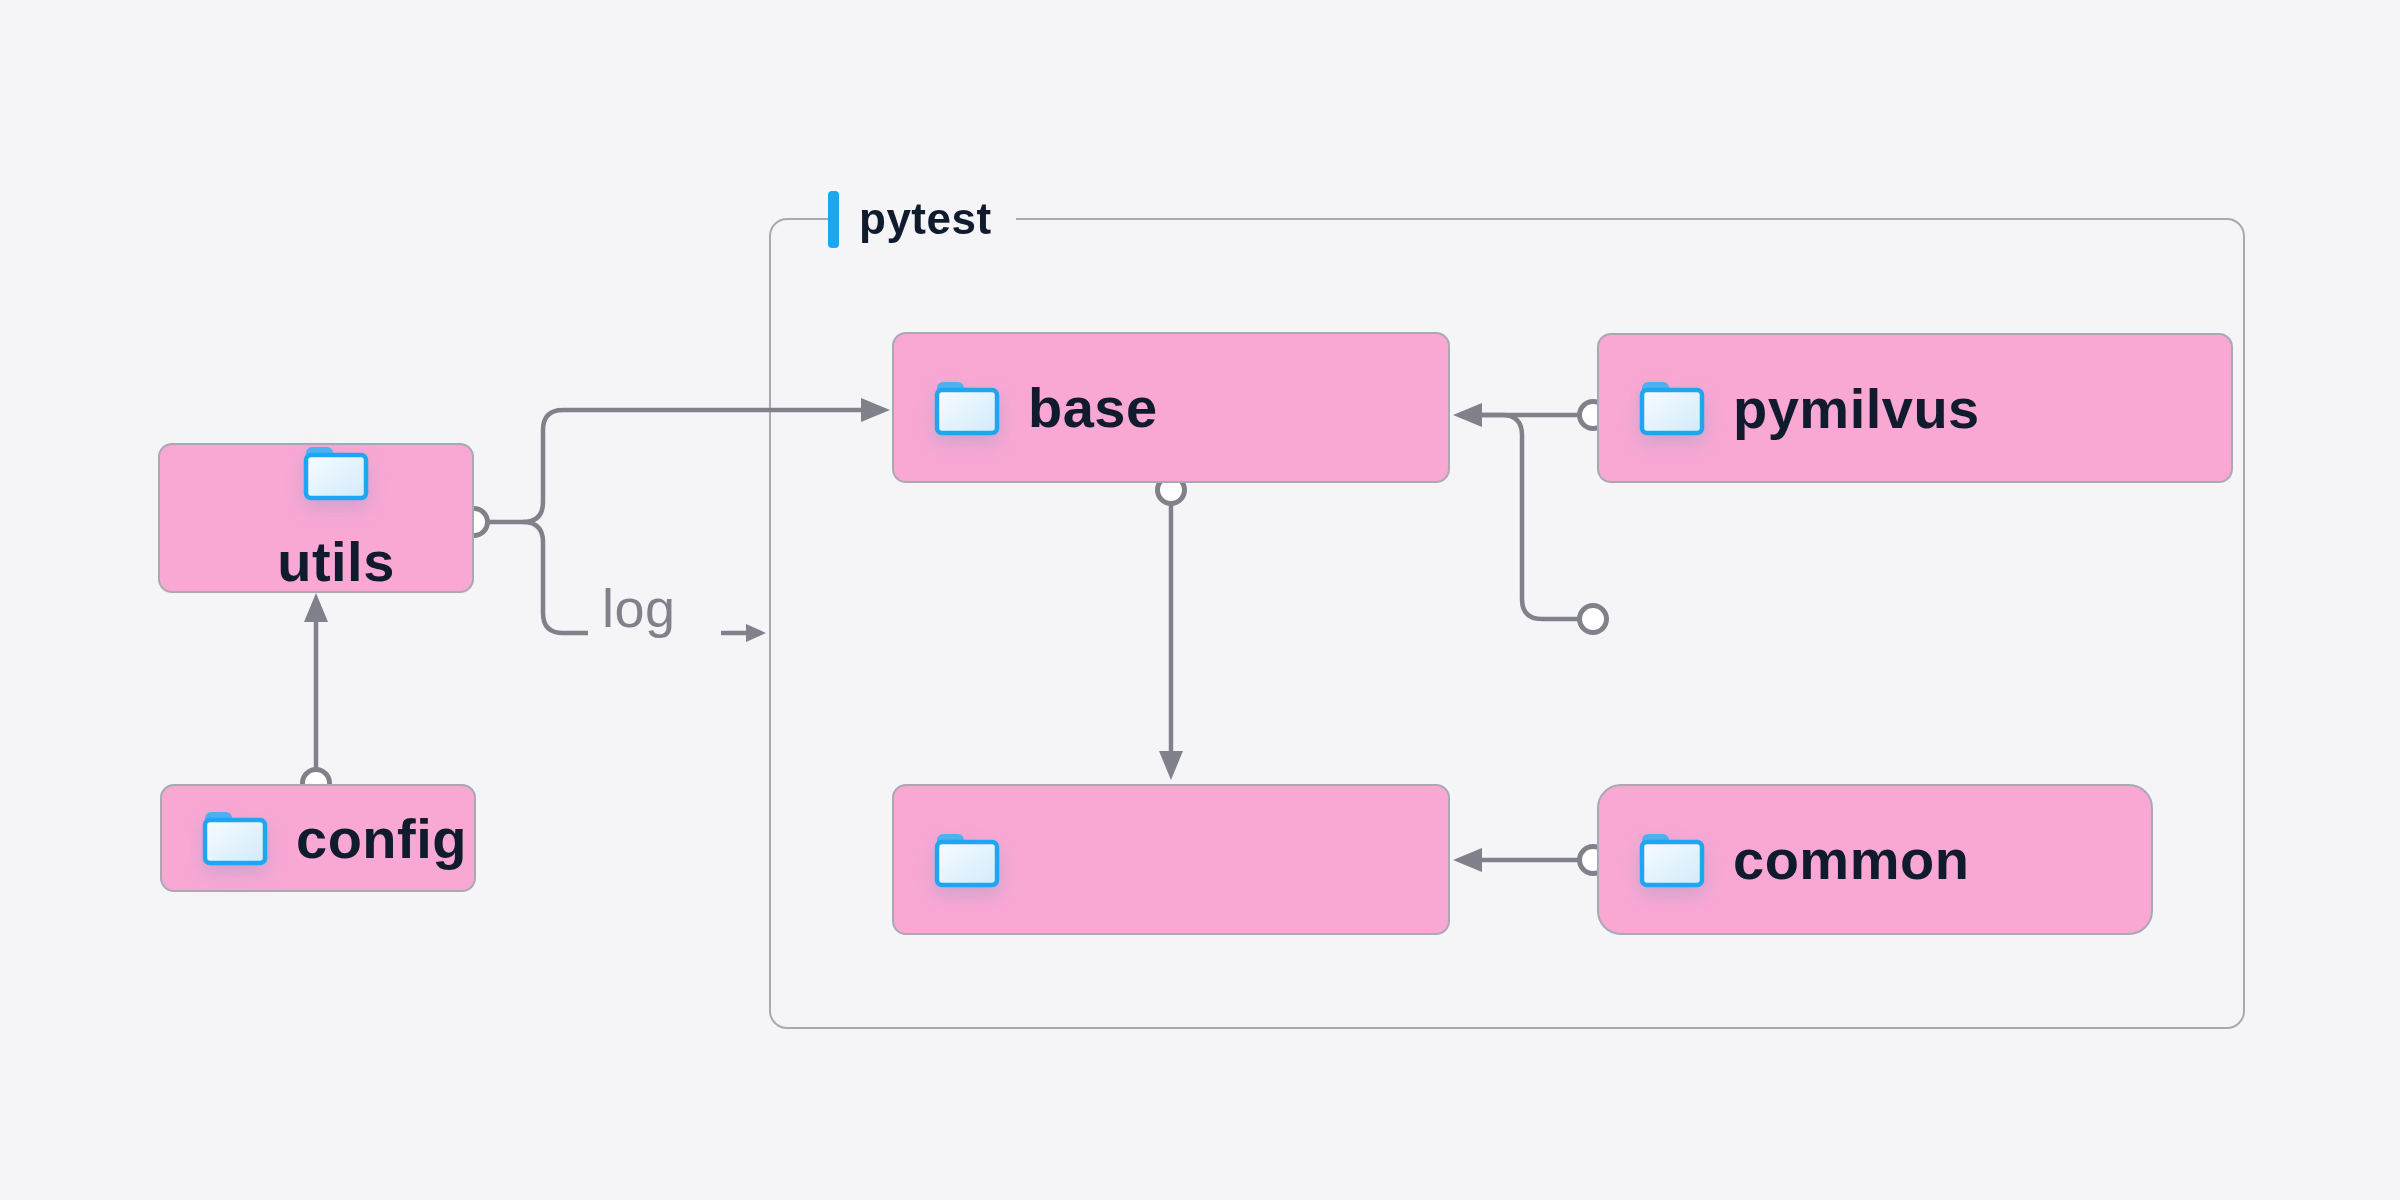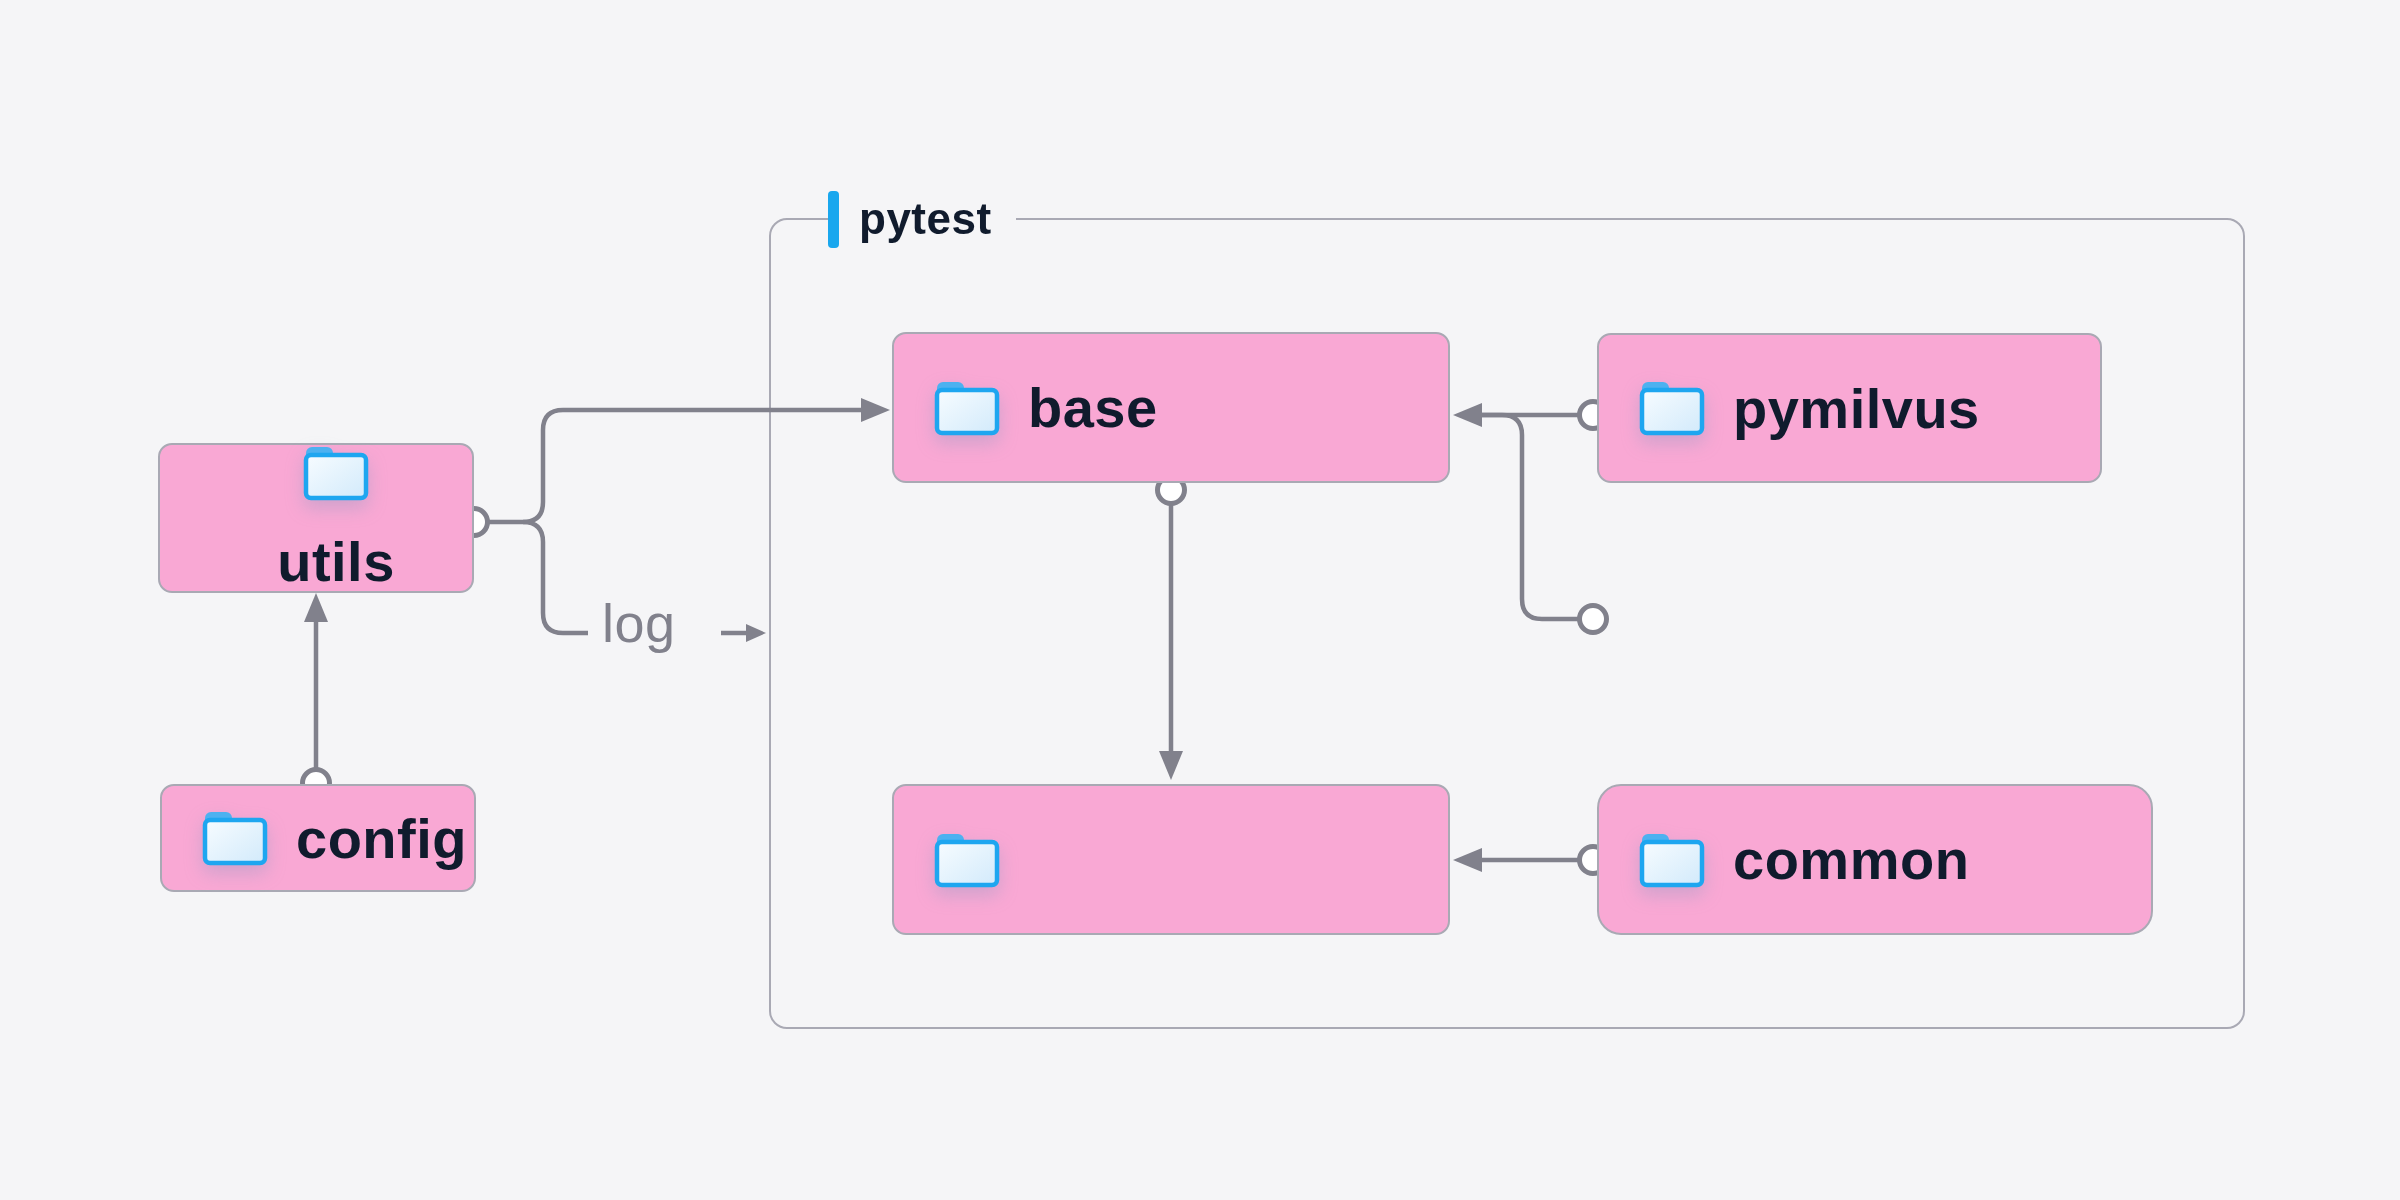--- a/index.html
+++ b/index.html
@@ -57,38 +57,38 @@
     letter-spacing:0.5px;
   }
   .folder{
     filter:drop-shadow(0 8px 9px rgba(110,150,190,0.30));
     flex:0 0 auto;
   }
   #node-utils    {left:158px; top:443px; width:316px; height:150px;flex-direction:column;}
   #node-config   {left:160px; top:784px; width:316px; height:108px;}
   #node-base     {left:892px; top:332px; width:558px; height:151px;}
   #node-testcases{left:892px; top:784px; width:558px; height:151px;}
-  #node-pymilvus {left:1597px;top:333px; width:505px; height:150px;}
+  #node-pymilvus {left:1597px;top:333px; width:636px; height:150px;}
   #node-check    {left:1597px;top:539px; width:556px; height:152px;}
   #node-common   {left:1597px;top:784px; width:556px; height:151px;border-radius:24px;}
   
   .connectors{
     position:absolute;left:0;top:0;width:2400px;height:1200px;
     pointer-events:none;
   }
   .connectors path,
   .connectors line{
     stroke:var(--line);stroke-width:4.5;fill:none;
   }
   .connectors polygon{fill:var(--line);stroke:none;}
   .connectors circle{fill:#ffffff;stroke:var(--line);stroke-width:5;}
   
   .edge-label{
     position:absolute;
-    left:602px;top:589px;width:110px;height:68px;
+    left:602px;top:574px;width:110px;height:68px;
     display:flex;align-items:center;
     font-size:54px;font-weight:500;color:var(--line);
     letter-spacing:0.5px;
   }
 </style>
 </head>
 <body>
 
 <div class="stage">
 

